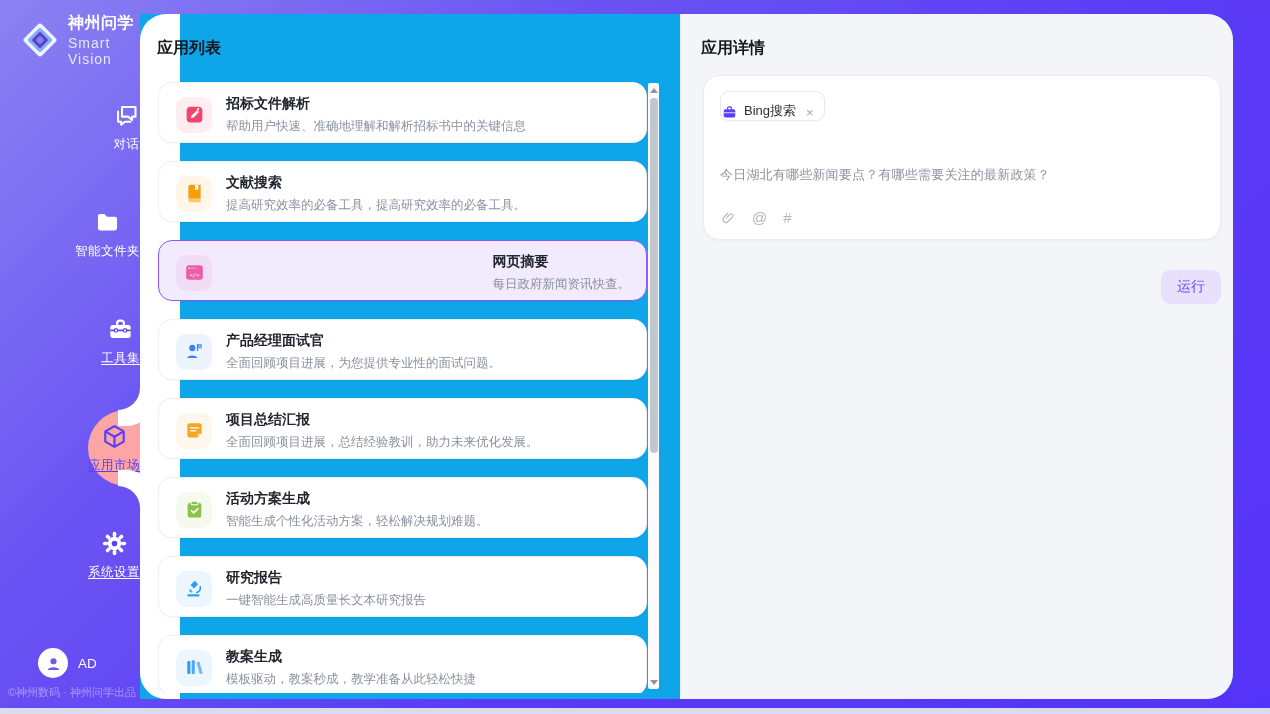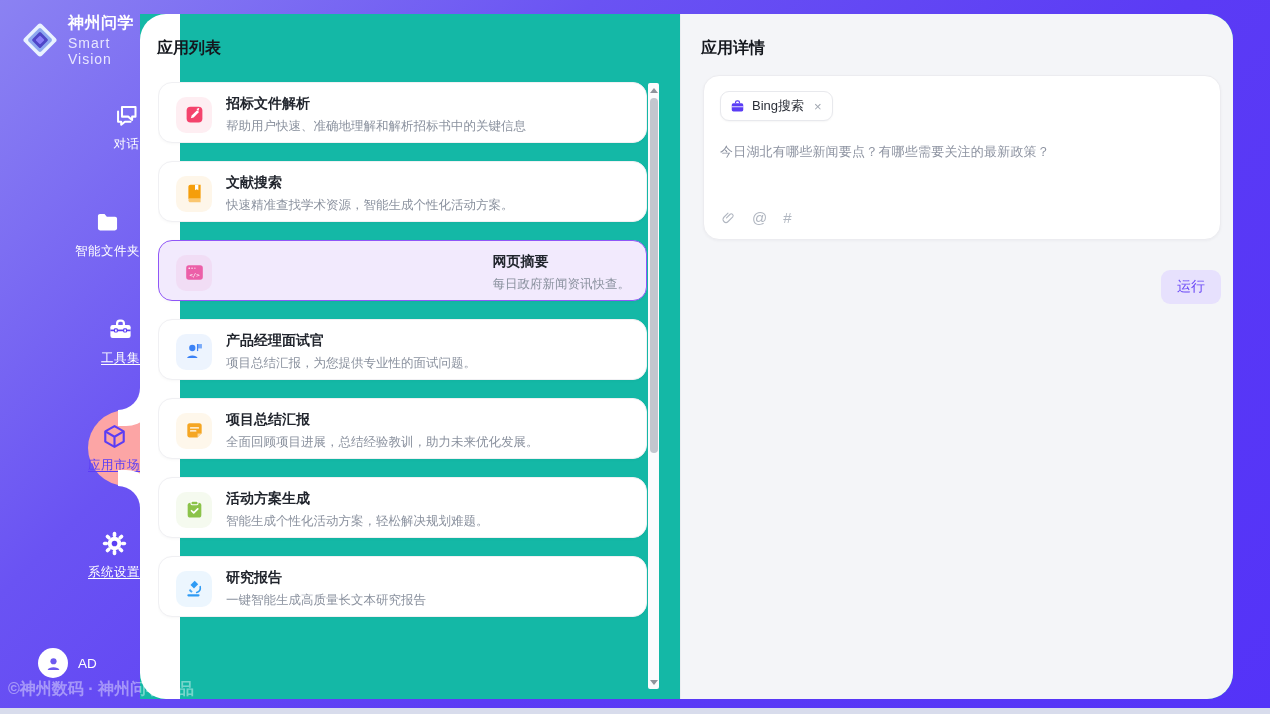--- a/index.html
+++ b/index.html
@@ -28,24 +28,24 @@
   .nav-item.active .nav-label{ color:var(--accent,#5b3df5); }
   .nav-item.active::before{ content:""; position:absolute; top:-22px; right:0; width:22px; height:22px;
     background:transparent; border-bottom-right-radius:22px; box-shadow:8px 8px 0 8px #fff; }
   .nav-item.active::after{ content:""; position:absolute; bottom:-22px; right:0; width:22px; height:22px;
     background:transparent; border-top-right-radius:22px; box-shadow:8px -8px 0 8px #fff; }
   .user{ position:absolute; left:38px; bottom:30px; display:flex; align-items:center; gap:10px; cursor:pointer;text-align:right; }
   .avatar{ width:30px; height:30px; border-radius:50%; background:#fff; display:flex; align-items:center;
     justify-content:center; color:#6d5bef; }
   .avatar svg{ width:19px; height:19px; }
   .user-name{ color:#fff; font-size:13.5px; }
-  .side-footer{ position:absolute; left:8px; bottom:8px; color:rgba(255,255,255,.42); font-size:16px; white-space:nowrap;font-weight:bold; }
+  .side-footer{ position:absolute; left:8px; bottom:8px; color:rgba(255,255,255,.42); font-size:11px; white-space:nowrap; }
 
   
-  .content{ position:absolute; left:140px; top:14px; right:37px; bottom:15px; background:#14b8a6;
+  .content{ position:absolute; left:140px; top:14px; right:37px; bottom:15px; background:#0ea5e9;
     border-radius:0 26px 26px 0; display:flex; z-index:1; }
   .content::before{ content:""; position:absolute; left:0; top:0; width:40px; height:100%;
     background:#fff; border-radius:26px 0 0 26px; }
   .panel-title{ font-size:16px; font-weight:700; color:#15181e; }
 
   .list-panel{ position:relative; width:540px; flex:none; }
   .list-panel .panel-title{ margin:24px 0 0 17px; }
   .cards{ position:absolute; top:68px; left:18px; width:489px; bottom:6px; overflow:hidden;
     display:flex; flex-direction:column; gap:18px; }
   .card{ flex:none; height:61px; background:#fff; border:1px solid #f0f0f3; border-radius:14px;
@@ -67,27 +67,27 @@
     border-bottom:5px solid #8f949c; }
   .sb-arrow.down::after{ content:""; border-left:4px solid transparent; border-right:4px solid transparent;
     border-top:5px solid #8f949c; }
   .sb-thumb{ position:absolute; top:15px; left:1.5px; width:8px; height:355px; background:#c2c6ce; border-radius:4px; }
 
   .detail-panel{ position:relative; flex:1; background:#f4f5f8; border-left:1px solid #ebedf1;
     border-radius:0 26px 26px 0; }
   .detail-panel .panel-title{ margin:24px 0 16px 20px; }
   .detail-card{ position:relative; margin:13px 12px 0 22px; height:165px; background:#fff;
     border:1px solid #ececf0; border-radius:16px; box-shadow:0 1px 3px rgba(16,24,40,.04); padding:15px 16px; }
-  .tool-tag{ display:inline-flex; align-items:center; gap:7px; height:30px; padding:0 10px 0 9px;
+  .tool-tag{ display:inline-flex; align-items:flex-end; gap:7px; height:30px; padding:0 10px 0 1px;
     background:#fff; border:1px solid #e8e9ed; border-radius:9px; box-shadow:0 1px 2px rgba(0,0,0,.04); cursor:pointer; }
   .tag-icon{ color:var(--accent,#6443f5); display:flex; }
   .tag-icon svg{ width:15px; height:15px; }
   .tag-label{ font-size:13px; color:#2b2f38; }
   .tag-close{ font-size:13px; color:#a0a6b0; margin-left:3px; cursor:pointer; }
-  .prompt{ margin-top:22px; font-size:13px; color:#8d93a1; letter-spacing:.2px; cursor:text; }
+  .prompt{ margin-top:42px; font-size:13px; color:#8d93a1; letter-spacing:.2px; cursor:text; }
   .attach-row{ position:absolute; left:17px; bottom:13px; display:flex; align-items:center; gap:16px; color:#b0b6c0; }
   .attach-row .a-ic{ display:flex; align-items:center; font-size:15px; cursor:pointer; }
   .attach-row svg{ width:15px; height:16px; }
   .run-btn{ position:absolute; top:256px; right:12px; background:#e7e1fd; color:#6a48f6; border:none;
     border-radius:9px; padding:8px 16px; font-size:14px; font-family:inherit; cursor:pointer; }
 </style>
 </head>
 <body>
 
 <div class="app">
@@ -210,21 +210,21 @@
   <div class="card">
     <span class="card-icon" style="color: rgb(245, 158, 11); background: rgba(245, 158, 11, 0.09);">
               <svg viewBox="0 0 24 24">
                 <path d="M5 4.4C5 3.1 6.1 2 7.4 2H19v15.4H7.4c-.9 0-1.7.4-2.4 1z" fill="currentColor"></path>
                 <path d="M12.6 2.4v6l1.9-1.4 1.9 1.4v-6z" fill="#fff"></path>
                 <path d="M5 19.6C5 18.3 6.1 17.2 7.4 17.2H19V22H7.4C6.1 22 5 20.9 5 19.6z" fill="currentColor" opacity=".55"></path>
               </svg>
             </span>
     <span class="card-text">
       <div class="card-title">文献搜索</div>
-      <div class="card-desc">快速精准查找学术资源，智能生成个性化活动方案。</div>
+      <div class="card-desc">提高研究效率的必备工具，提高研究效率的必备工具。</div>
     </span>
   </div>
 
   <div class="card selected">
     <span class="card-icon" style="color: rgb(236, 95, 168); background: rgba(236, 95, 168, 0.09);">
               <svg viewBox="0 0 24 24">
                 <rect x="2.5" y="3.8" width="19" height="16.4" rx="3" fill="currentColor"></rect>
                 <rect x="5" y="6.3" width="2" height="1.6" rx=".8" fill="#fff" opacity=".9"></rect>
                 <rect x="8.2" y="6.3" width="2" height="1.6" rx=".8" fill="#fff" opacity=".7"></rect>
                 <rect x="11.4" y="6.3" width="2" height="1.6" rx=".8" fill="#fff" opacity=".5"></rect>
@@ -241,21 +241,21 @@
     <span class="card-icon" style="color: rgb(59, 130, 246); background: rgba(59, 130, 246, 0.09);">
               <svg viewBox="0 0 24 24">
                 <circle cx="9.5" cy="8" r="3.6" fill="currentColor"></circle>
                 <path d="M3.5 19.5c.8-4 11.2-4 12 0z" fill="currentColor"></path>
                 <path d="M15.5 3.5h5v5h-5z" fill="currentColor" opacity=".65"></path>
                 <path d="M15.5 3.5v8" stroke="currentColor" stroke-width="1.4"></path>
               </svg>
             </span>
     <span class="card-text">
       <div class="card-title">产品经理面试官</div>
-      <div class="card-desc">项目总结汇报，为您提供专业性的面试问题。</div>
+      <div class="card-desc">全面回顾项目进展，为您提供专业性的面试问题。</div>
     </span>
   </div>
 
   <div class="card">
     <span class="card-icon" style="color: rgb(245, 166, 35); background: rgba(245, 166, 35, 0.09);">
               <svg viewBox="0 0 24 24">
                 <path d="M3.8 6.3c0-1.4 1.1-2.5 2.5-2.5h11.4c1.4 0 2.5 1.1 2.5 2.5v9.2L15.5 20H6.3c-1.4 0-2.5-1.1-2.5-2.5z" fill="currentColor"></path>
                 <path d="M7.5 9h9M7.5 12.5h6" stroke="#fff" stroke-width="1.5" stroke-linecap="round"></path>
                 <path d="M20.2 15.5L15.5 20v-4.5z" fill="#fff" opacity=".55"></path>
               </svg>
@@ -288,20 +288,33 @@
                 <path d="M14.5 16.5c3.2-.9 4.6-3.6 4-6.6" stroke="currentColor" stroke-width="1.8" fill="none" stroke-linecap="round"></path>
                 <rect x="3.8" y="18.6" width="14" height="2.4" rx="1.2" fill="currentColor"></rect>
               </svg>
             </span>
     <span class="card-text">
       <div class="card-title">研究报告</div>
       <div class="card-desc">一键智能生成高质量长文本研究报告</div>
     </span>
   </div>
 
+  <div class="card">
+    <span class="card-icon" style="color: rgb(47, 155, 244); background: rgba(47, 155, 244, 0.09);">
+              <svg viewBox="0 0 24 24">
+                <rect x="3.8" y="4.6" width="3.5" height="14.8" rx="1" fill="currentColor"></rect>
+                <rect x="8.8" y="3.8" width="3.5" height="15.6" rx="1" fill="currentColor" opacity=".85"></rect>
+                <path d="M14.2 6.2l3.4-1 3.8 13.6-3.4 1z" fill="currentColor" opacity=".65"></path>
+              </svg>
+            </span>
+    <span class="card-text">
+      <div class="card-title">教案生成</div>
+      <div class="card-desc">模板驱动，教案秒成，教学准备从此轻松快捷</div>
+    </span>
+  </div>
 </div>
       <div class="scrollbar">
         <div class="sb-arrow up"></div>
         <div class="sb-thumb"></div>
         <div class="sb-arrow down"></div>
       </div>
     </section>
 
     <section class="detail-panel">
       <h2 class="panel-title">应用详情</h2>

